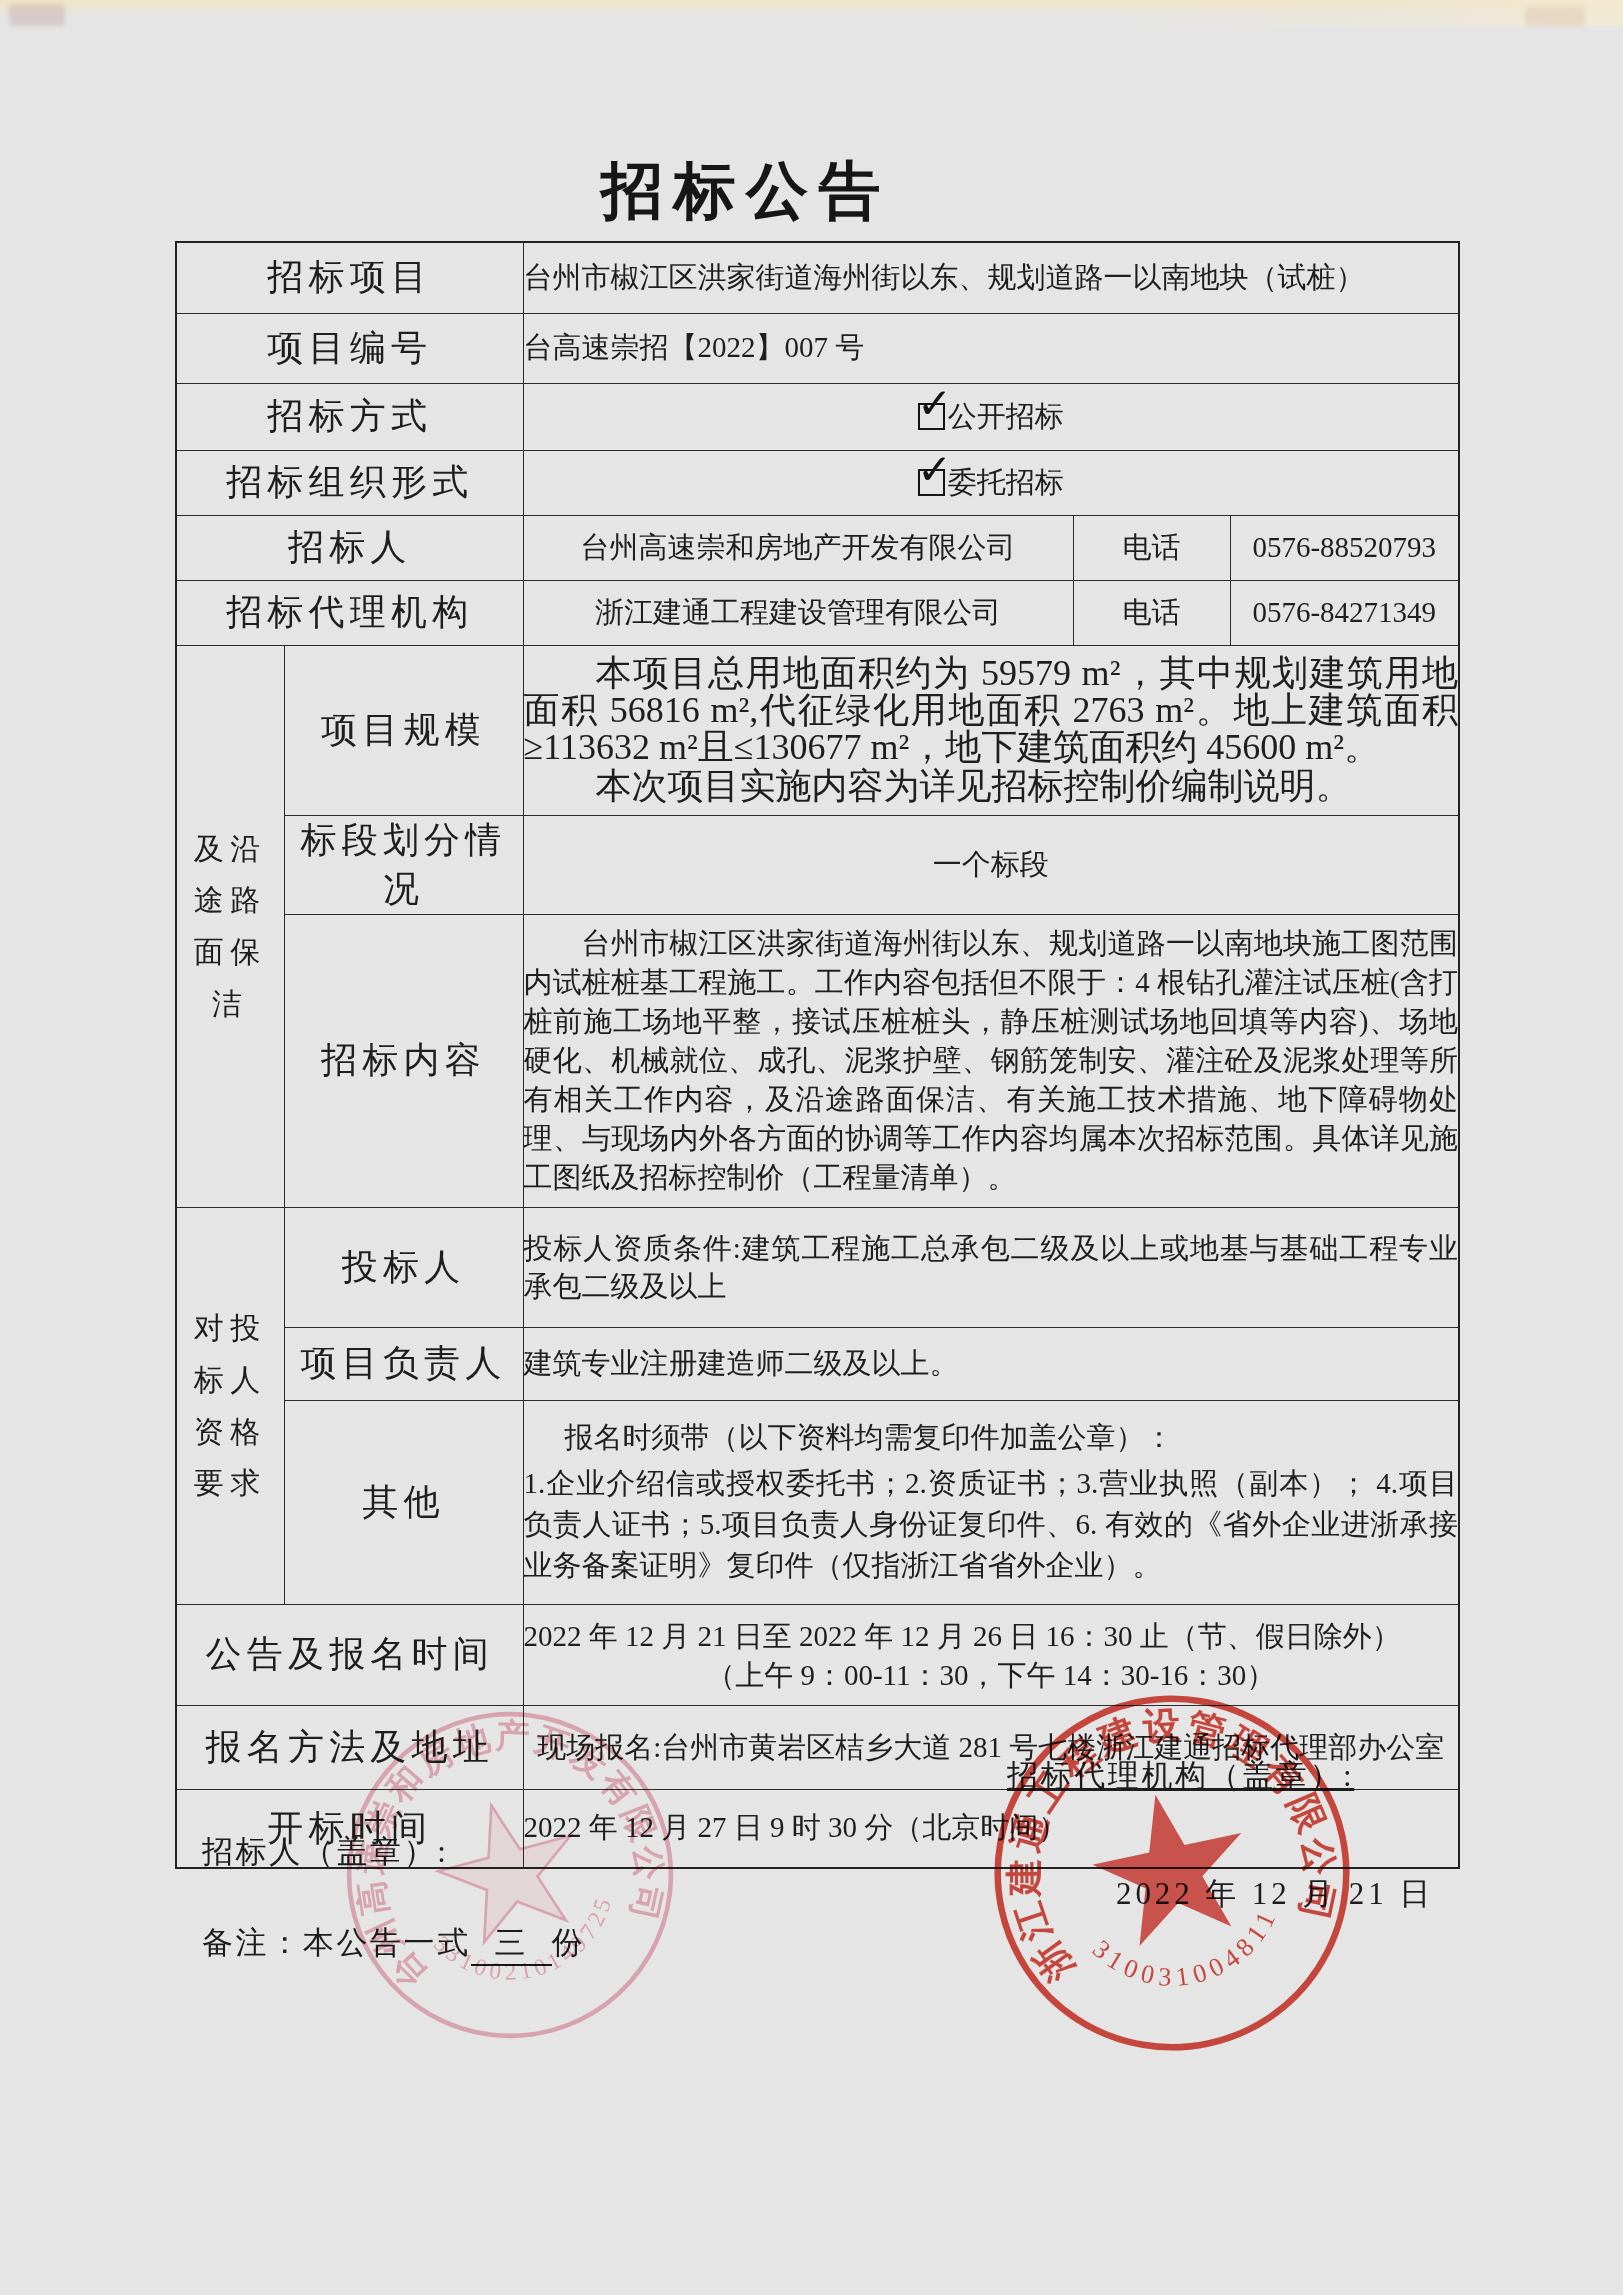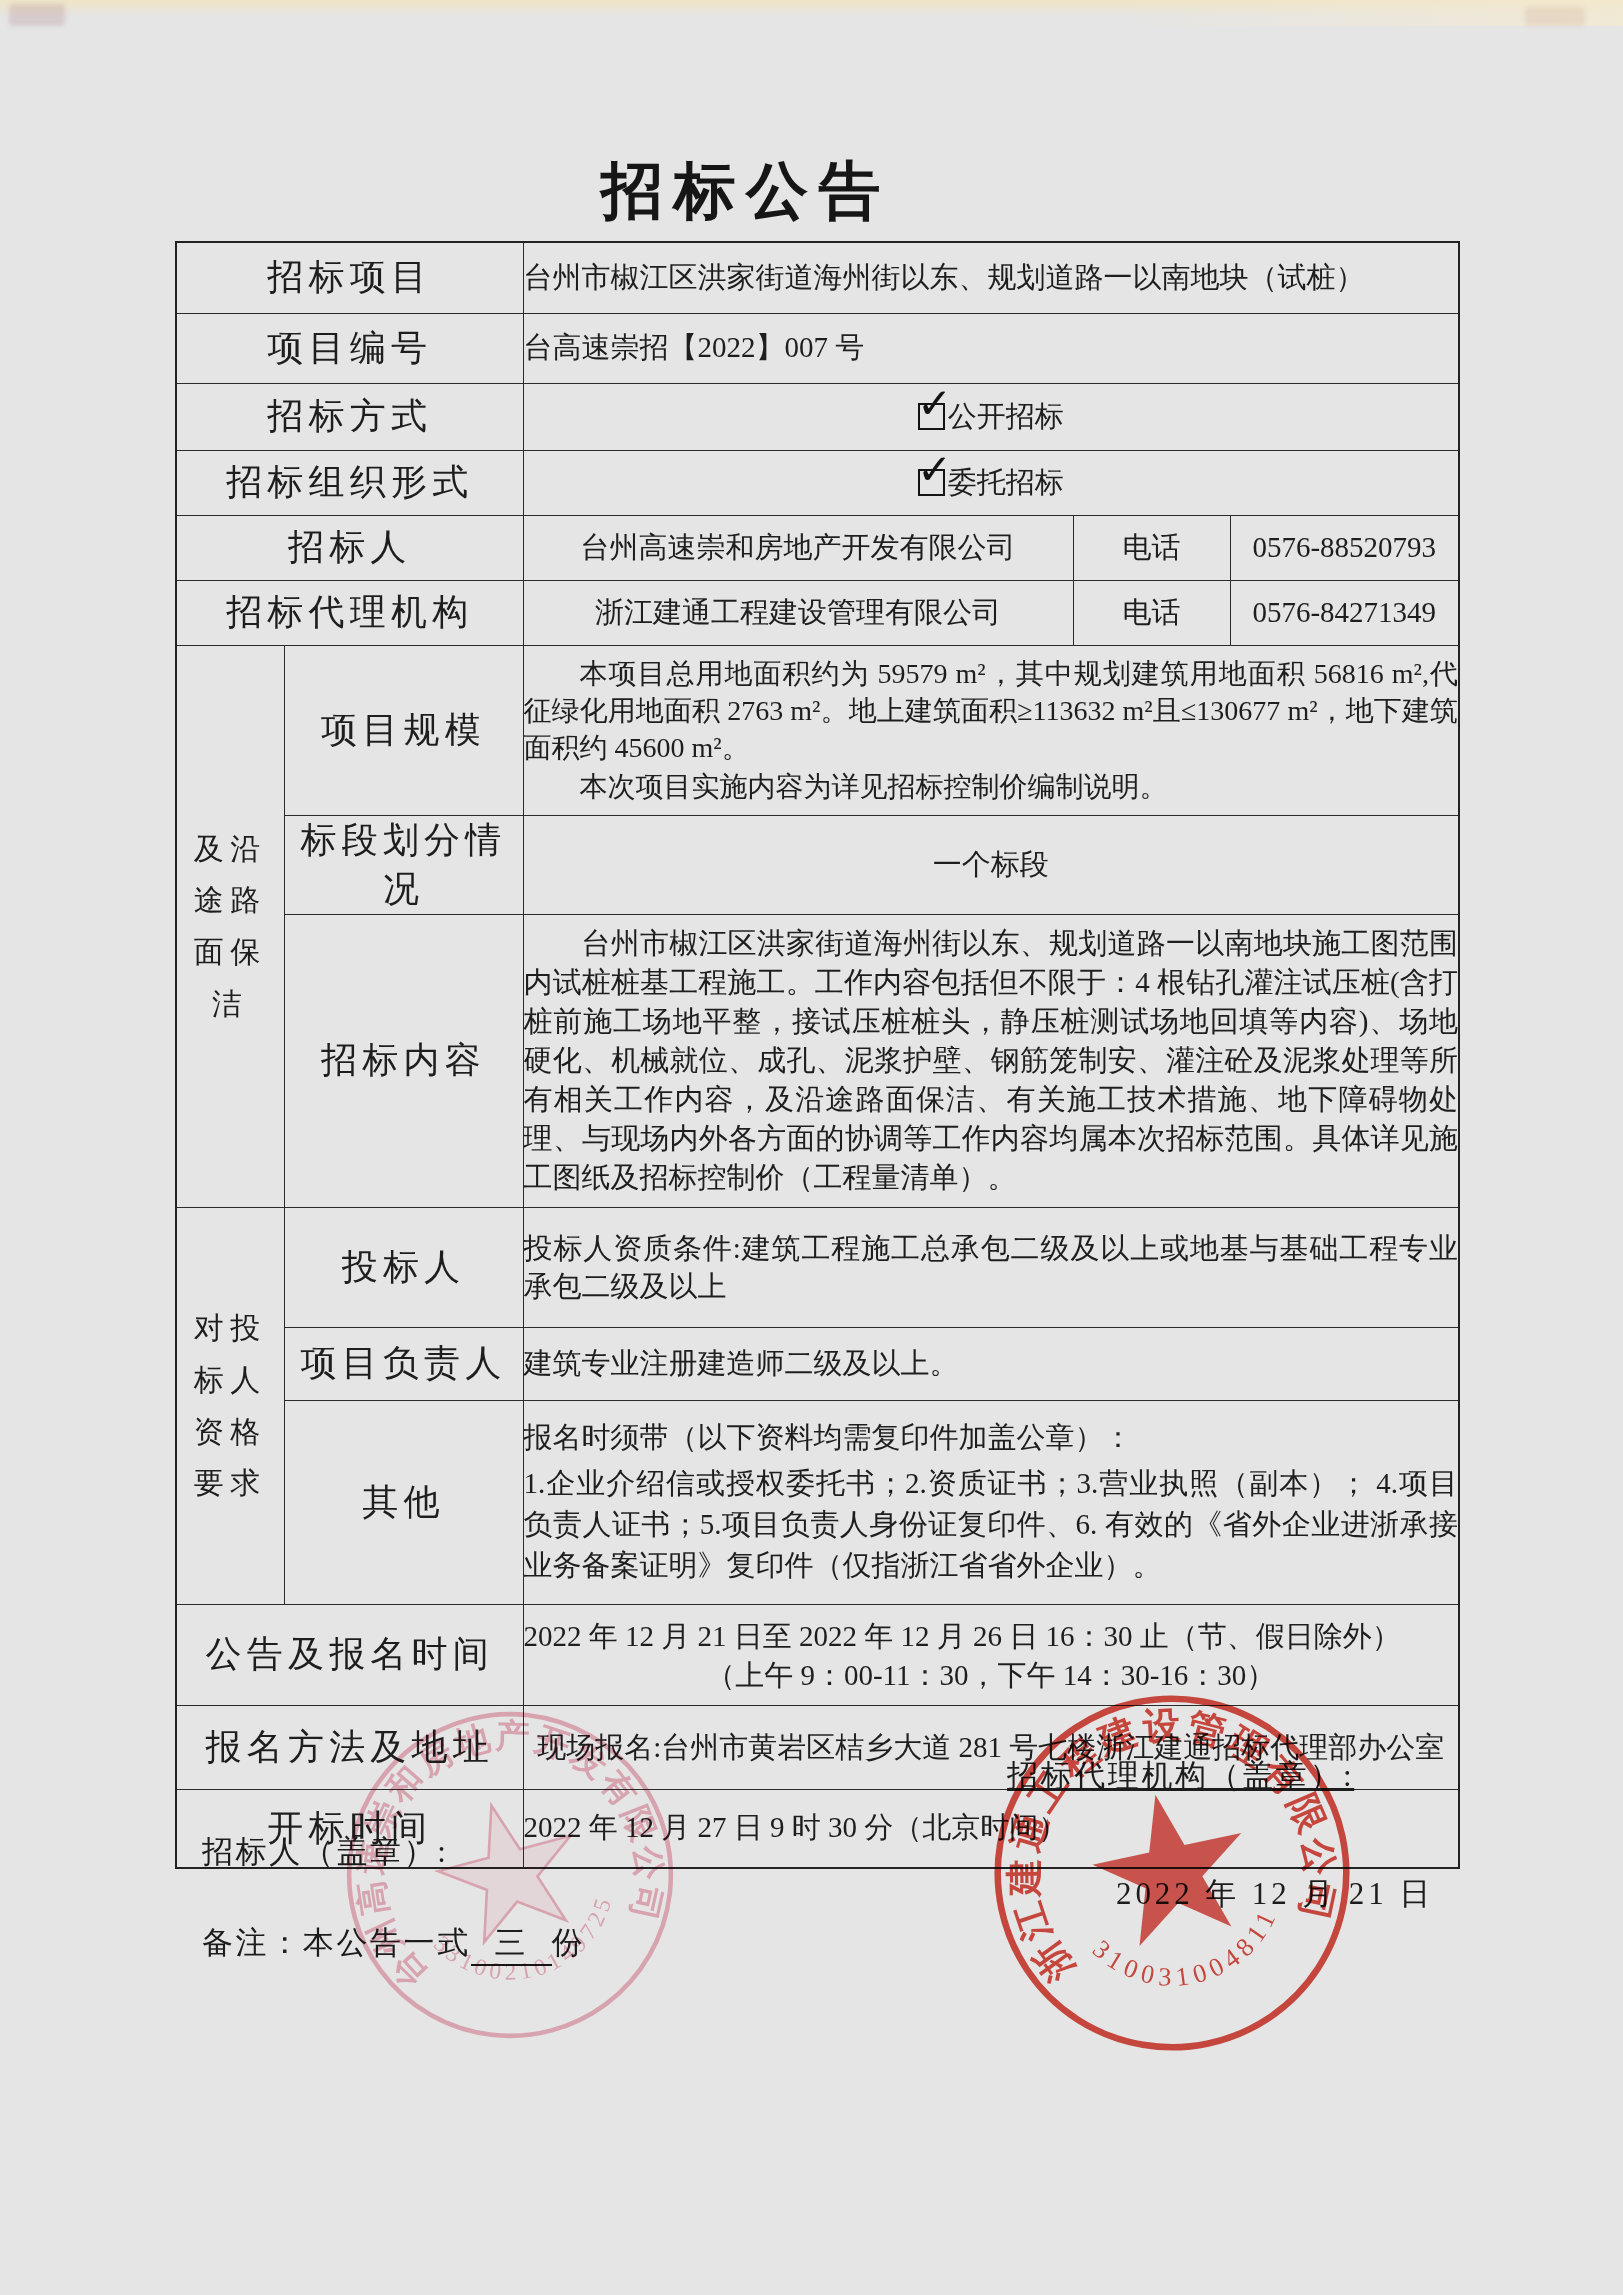--- a/index.html
+++ b/index.html
@@ -47,23 +47,23 @@
   tr.r7{height:170px;} tr.r8{height:65px;} tr.r9{height:293px;}
   tr.r10{height:120px;} tr.r11{height:73px;} tr.r12{height:204px;}
   tr.r13{height:101px;} tr.r14{height:84px;} tr.r15{height:79px;}
 
   td.lbl{font-size:36px;text-align:center;letter-spacing:5.2px;}
   td.grp{text-align:center;}
   .vert{width:76px;margin:0 auto;word-break:break-all;
         font-size:30px;letter-spacing:6.5px;line-height:1.72;text-align:center;}
   td.val{font-size:29px;padding:3.9px 17px;}
   td.center{text-align:center;padding:3.9px 6.5px;}
-  .para{text-indent:2em;text-align:justify;line-height:37px;margin:2.6px 0;font-size:28px;}
+  .para{text-indent:2em;text-align:justify;line-height:37px;margin:2.6px 0;font-size:36px;}
   .para9{text-indent:2em;text-align:justify;line-height:39px;font-size:29px;}
-  .othr1{line-height:39px;margin-bottom:5.2px;}
+  .othr1{line-height:39px;margin-bottom:5.2px;margin-left:41px;}
   .othr2{text-align:justify;line-height:41px;}
   .t2line{text-align:justify;line-height:38px;}
   .timeline1{line-height:39px;padding-top:2.6px;}
   .timeline2{text-align:center;line-height:39px;}
   .addr{text-align:justify;text-align-last:center;line-height:38px;}
 
   .checkline{display:flex;justify-content:center;align-items:center;}
   .cbox{position:relative;width:23.6px;height:23.6px;border:2.3px solid #141414;
         margin-right:2.6px;flex:0 0 auto;}
   .tick{position:absolute;left:-2.6px;top:-22px;font-size:42px;line-height:42px;

